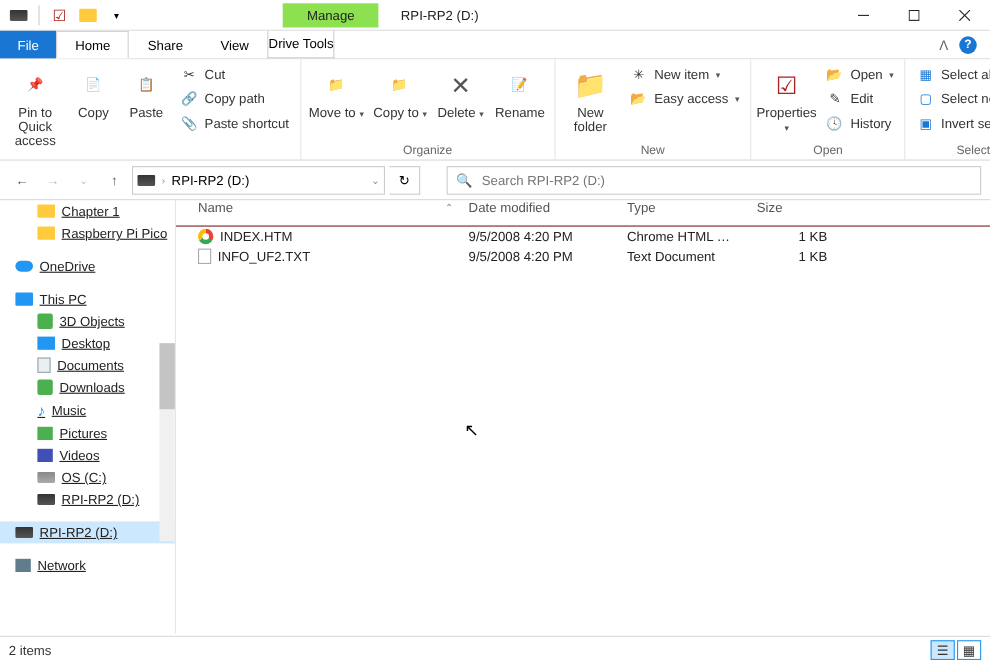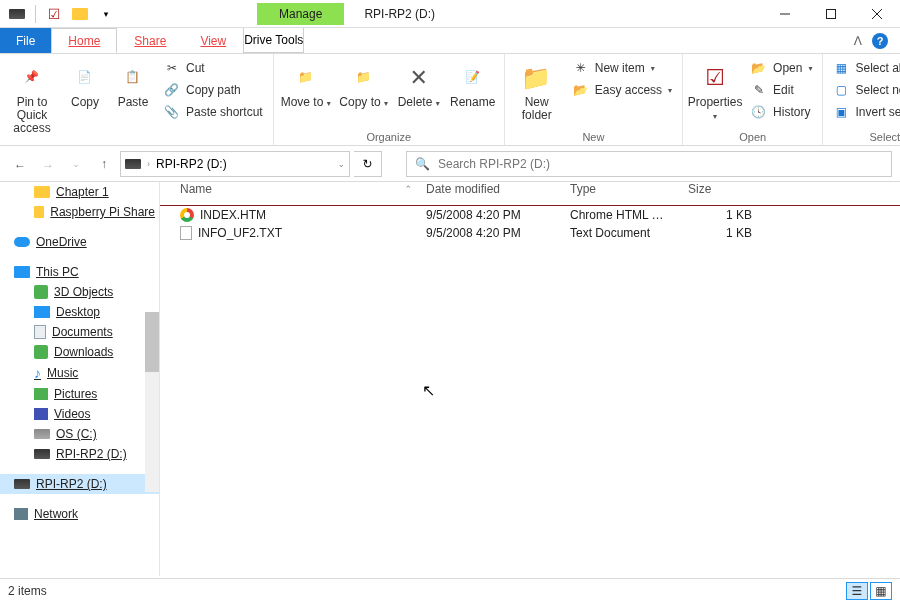--- a/index.html
+++ b/index.html
@@ -14,21 +14,21 @@
 .qat-check { color: #b02020; font-size: 14px; }
 .qat-folder { width: 16px; height: 12px; background: #ffcb3c; border-radius: 1px; }
 .tab-manage { margin-left: 140px; background: #8de04f; color: #222; padding: 4px 22px; font-size: 12px; }
 .title-text { margin-left: 20px; color: #222; }
 .win-controls { margin-left: auto; display: flex; }
 .win-btn { width: 46px; height: 28px; display: flex; align-items: center; justify-content: center; color: #222; }
 
 
 .menu-row { height: 26px; display: flex; align-items: stretch; border-bottom: 1px solid #dadada; }
 .menu-file { background: #1976d2; color: #fff; padding: 0 16px; display: flex; align-items: center; font-size: 12px; }
-.menu-tab { padding: 0 16px; display: flex; align-items: center; color: #ef4444; border: 1px solid transparent; text-decoration: underline; }
+.menu-tab { padding: 0 16px; display: flex; align-items: center; color: #000000; border: 1px solid transparent; }
 .menu-tab.active { border: 1px solid #cfcfcf; border-bottom-color: #fff; background: #fff; }
 .menu-drive { padding: 0 0; display: flex; align-items: center; border: 1px solid #cfcfcf; border-top: none; }
 .help-area { margin-left: auto; display: flex; align-items: center; gap: 10px; padding-right: 12px; color: #666; }
 .help-circle { width: 16px; height: 16px; border-radius: 50%; background: #1976d2; color: #fff; display: flex; align-items: center; justify-content: center; font-size: 11px; font-weight: bold; }
 
 
 .ribbon { height: 92px; background: #fff; border-bottom: 1px solid #dadada; display: flex; }
 .ribbon-group { border-right: 1px solid #e5e5e5; display: flex; flex-direction: column; padding: 4px 6px 2px; }
 .group-body { flex: 1; display: flex; align-items: flex-start; gap: 6px; }
 .group-label { text-align: center; color: #666; font-size: 11px; padding-top: 2px; }
@@ -295,21 +295,21 @@
 </div>
 
 <div class="main">
   <div class="nav-pane">
     <div class="tree-item indent">
         <span class="folder-ico"></span>
         <span>Chapter 1</span>
       </div>
     <div class="tree-item indent">
         <span class="folder-ico"></span>
-        <span>Raspberry Pi Share</span>
+        <span>Raspberry Pi Pico</span>
       </div>
     <div class="nav-group-gap"></div>
     <div class="tree-item">
         <span class="onedrive-ico"></span>
         <span>OneDrive</span>
       </div>
     <div class="nav-group-gap"></div>
     <div class="tree-item">
         <span class="pc-ico"></span>
         <span>This PC</span>

